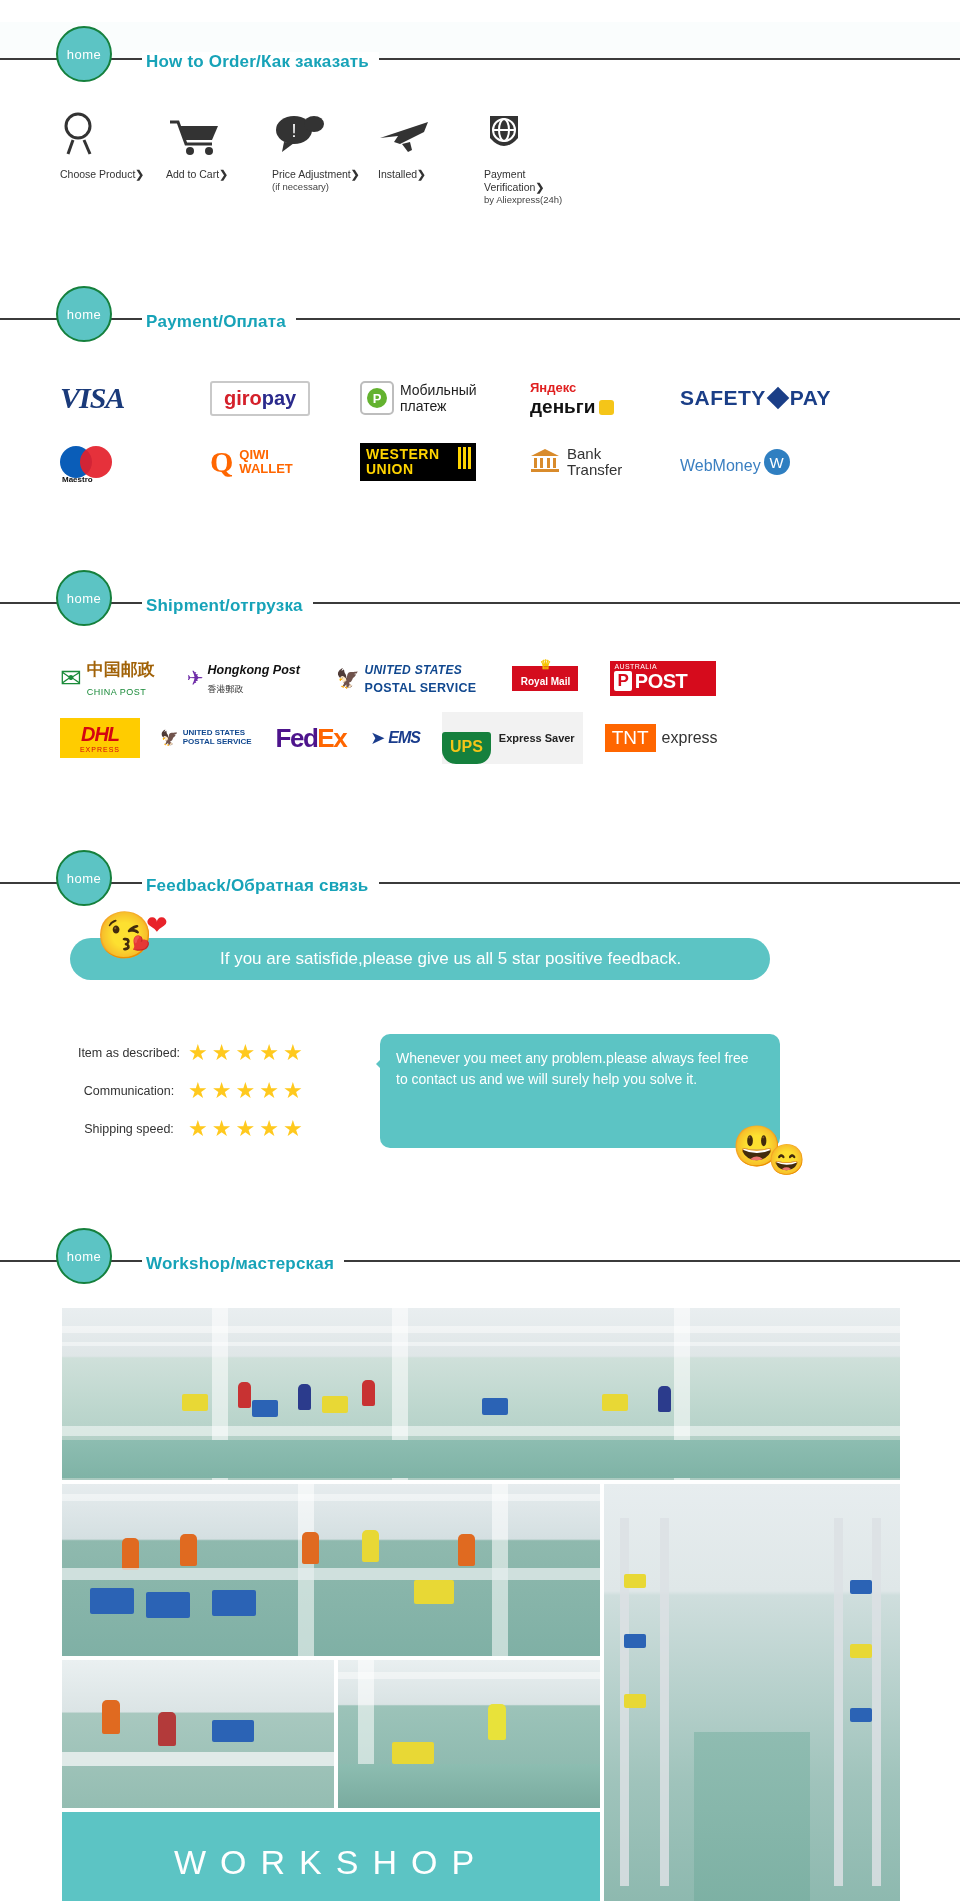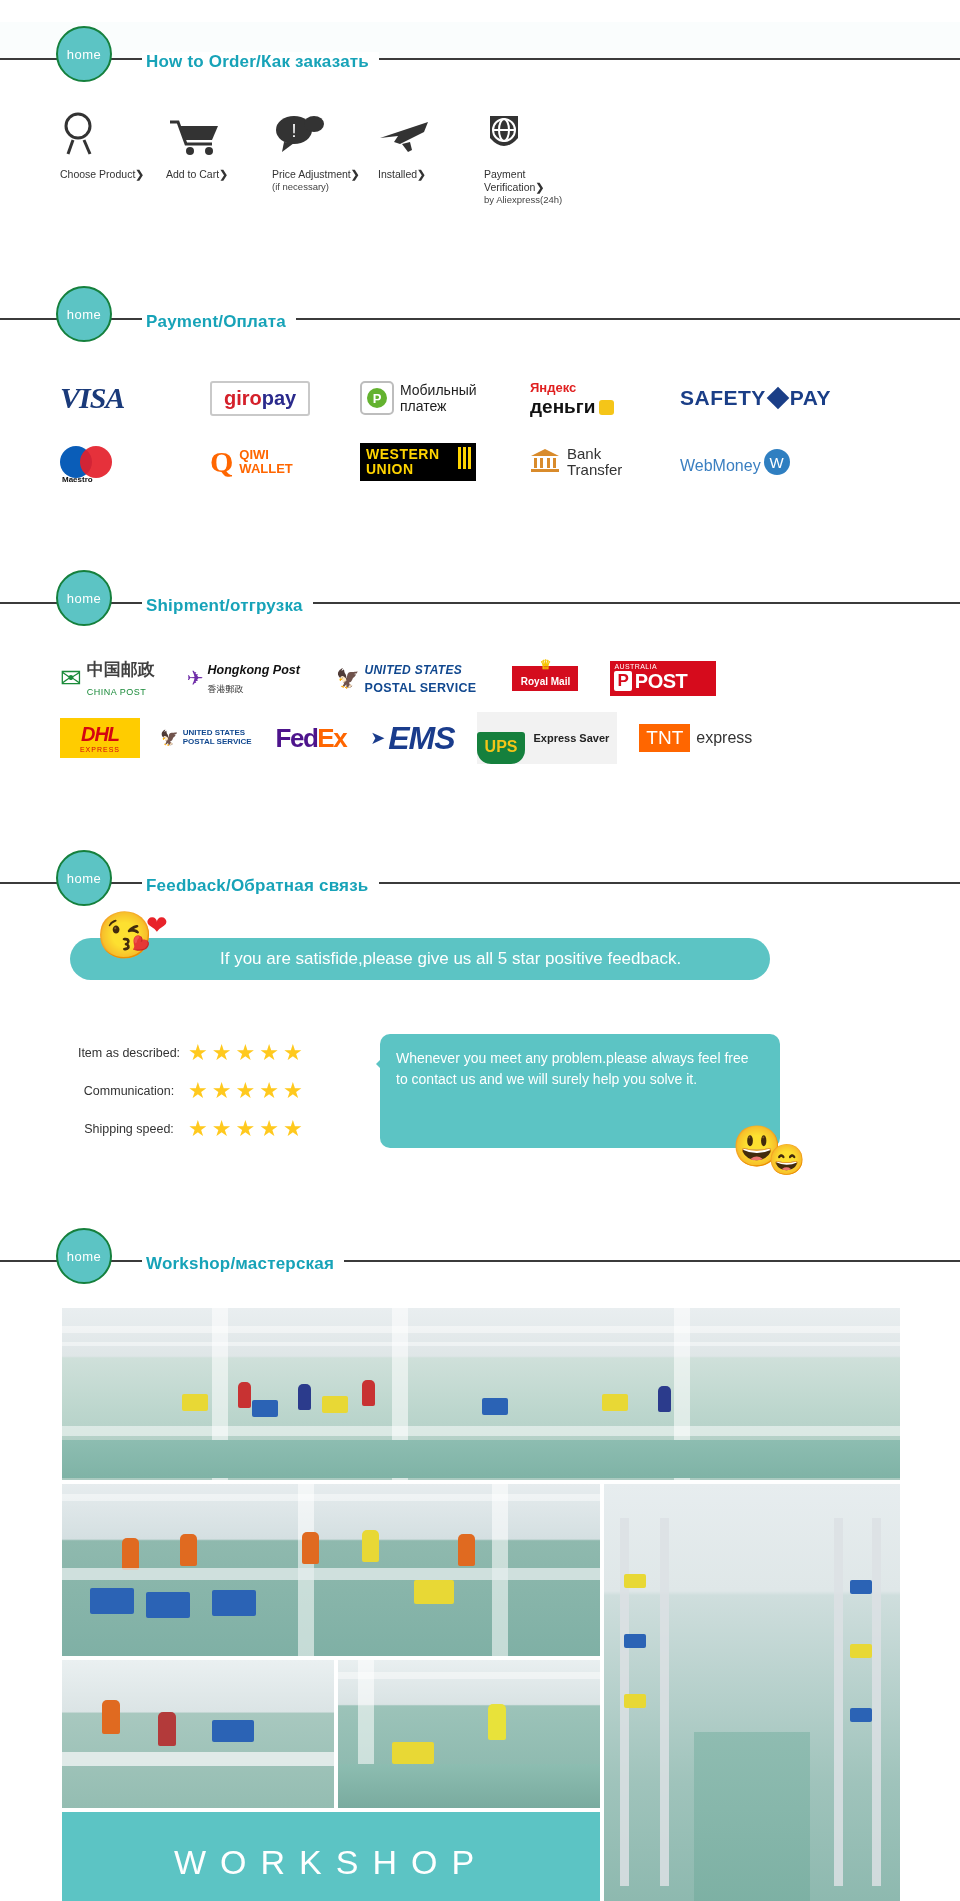--- a/index.html
+++ b/index.html
@@ -190,21 +190,21 @@
     display:flex;align-items:center;justify-content:center;font-size:15px;
   }
 
   
   .ship-wrap { padding: 28px 60px 10px 60px; }
   .ship-row { display:flex; align-items:center; gap: 10px; height: 52px; }
   .ship-row.r2 { gap: 8px; }
 
   .chinapost { display:flex; align-items:center; gap:5px; }
   .cp-mark { color:#1a8b3a; font-size: 26px; line-height:1; }
-  .cp-t1 { font-size: 17px; font-weight:bold; color:#404040; }
+  .cp-t1 { font-size: 17px; font-weight:bold; color:#a16207; }
   .cp-t2 { font-size: 9px; color:#1a8b3a; letter-spacing:.5px; }
 
   .hkpost { display:flex; align-items:center; gap:4px; }
   .hk-bird { color:#6f2da8; font-size:20px; }
   .hk-t1 { font-size: 12.5px; font-weight:bold; color:#111; font-style:italic;}
   .hk-t2 { font-size: 9px; color:#333; }
 
   .usps { display:flex; align-items:center; gap:5px; }
   .usps-eagle { color:#11488f; font-size:19px; }
   .usps-t1 { font-size:12px; font-weight:bold; font-style:italic; color:#11488f; letter-spacing:.3px;}
@@ -231,21 +231,21 @@
   .usps2 { display:flex; align-items:center; gap:4px; }
   .usps2 .e { color:#11488f; font-size:15px; }
   .usps2 .t { font-size:8px; font-weight:bold; color:#11488f; line-height:1.1;}
 
   .fedex { font-size:26px; font-weight:bold; letter-spacing:-1.5px; font-family:"Liberation Sans",sans-serif;}
   .fedex .fed { color:#4d148c; }
   .fedex .ex { color:#ff6600; }
 
   .ems { display:flex; align-items:center; gap:3px;}
   .ems .arrow { color:#1a3c8c; font-size:18px;}
-  .ems .t { color:#1a3c8c; font-weight:bold; font-size:32px; font-style:italic; letter-spacing:-1px;}
+  .ems .t { color:#1a3c8c; font-weight:bold; font-size:16px; font-style:italic; letter-spacing:-1px;}
 
   .ups { display:flex; align-items:center; background:#f2f2f2; }
   .ups .shield {
     background:#15803d; color:#f5c518; font-weight:bold; font-size:16px;
     padding:6px 8px 8px 8px; border-radius:3px 3px 14px 14px;margin-top:20px;
   }
   .ups .t { font-size:11px; color:#222; padding:0 8px; font-weight:bold;}
 
   .tnt { display:flex; align-items:center; gap:6px;}
   .tnt .box { background:#ff6600; color:#fff; font-weight:normal; font-size:19px; padding:3px 7px; }

